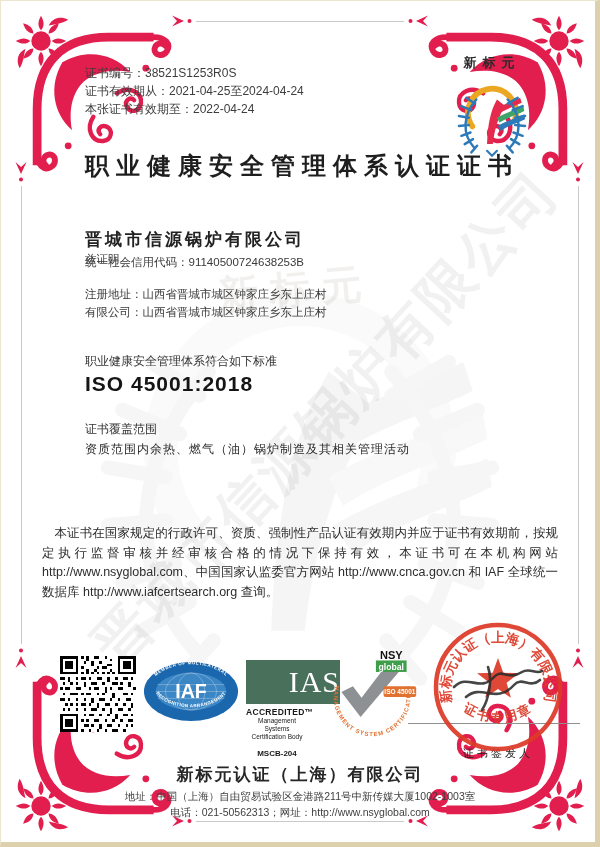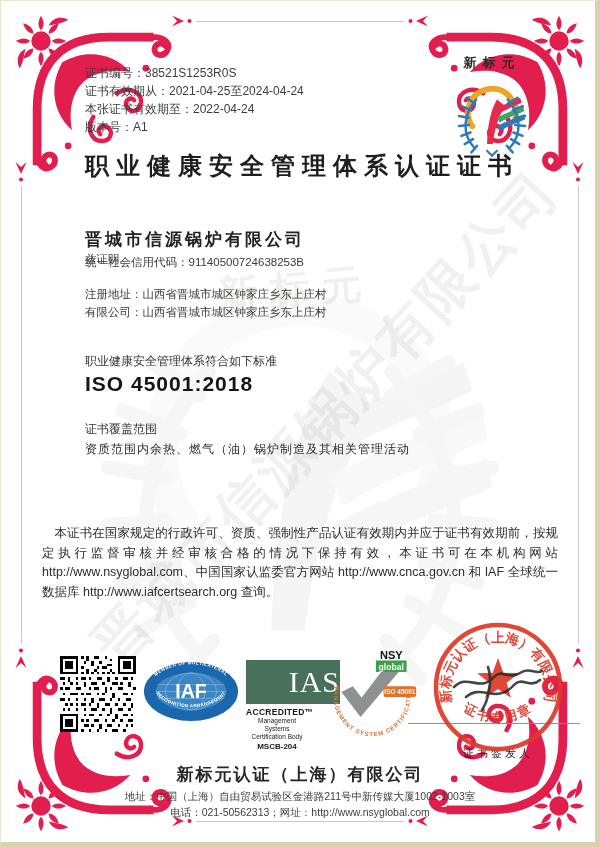--- a/index.html
+++ b/index.html
@@ -55,21 +55,21 @@
   .scope{left:85px;top:441px;font-size:12px;color:#2b2b2b;letter-spacing:1px;}
   .note{left:42px;top:524px;width:516px;font-size:12.5px;line-height:19.5px;color:#2d2d2d;
         text-align:justify;text-indent:1em;}
   .qr{left:60px;top:656px;width:76px;height:76px;}
   .iaf{left:142px;top:661px;width:98px;height:61px;}
   .ias{left:246px;top:660px;width:62px;text-align:center;color:#191919;}
   .ias-box{width:50px;height:44px;margin:0 auto;background:#49705a;display:flex;align-items:center;justify-content:flex-end;padding-left:44px;}
   .ias-box span{color:#fff;font-size:30px;font-family:"Liberation Serif","DejaVu Serif",serif;letter-spacing:1px;}
   .ias-l1{font-size:8.5px;font-weight:bold;margin-top:3px;letter-spacing:.3px;}
   .ias-l2,.ias-l3{font-size:6.5px;line-height:8px;}
-  .ias-l4{font-size:8px;font-weight:bold;margin-top:1px;}
+  .ias-l4{font-size:8px;font-weight:bold;margin-top:8px;}
   .nsy{left:328px;top:648px;width:92px;height:92px;}
   .seal{left:428px;top:617px;width:140px;height:140px;z-index:3;opacity:.93;}
   .sig-line{left:408px;top:723px;width:172px;height:1px;background:#8f8f8f;z-index:2;}
   .signer{left:430px;top:746px;width:136px;text-align:center;font-size:11px;letter-spacing:3px;color:#222;}
   .f-name{left:0;top:763px;width:600px;text-align:center;font-size:17px;font-weight:bold;letter-spacing:2px;color:#262626;}
   .f-addr{left:0;top:790px;width:600px;text-align:center;font-size:10.5px;color:#3f3f3f;}
   .f-tel{left:0;top:806px;width:600px;text-align:center;font-size:10.5px;color:#3f3f3f;}
 </style>
 </head>
 <body>
@@ -172,21 +172,20 @@
       <use href="#arrow-shape"></use>
     </svg>
   <svg class="abs arrow a-r-b" viewBox="0 0 24 14">
       <use href="#arrow-shape"></use>
     </svg>
 
   <div class="abs ct meta">
     <div>证书编号：38521S1253R0S</div>
     <div>证书有效期从：2021-04-25至2024-04-24</div>
     <div>本张证书有效期至：2022-04-24</div>
-    <div>版本号：A1</div>
   </div>
 
   <div class="abs ct brand">
     <div class="brand-name">新标元</div>
     <svg class="brand-wreath" viewBox="0 0 100 104">
         <use href="#wreath-shape"></use>
       </svg>
   </div>
 
   <div class="abs ct title">职业健康安全管理体系认证证书</div>

